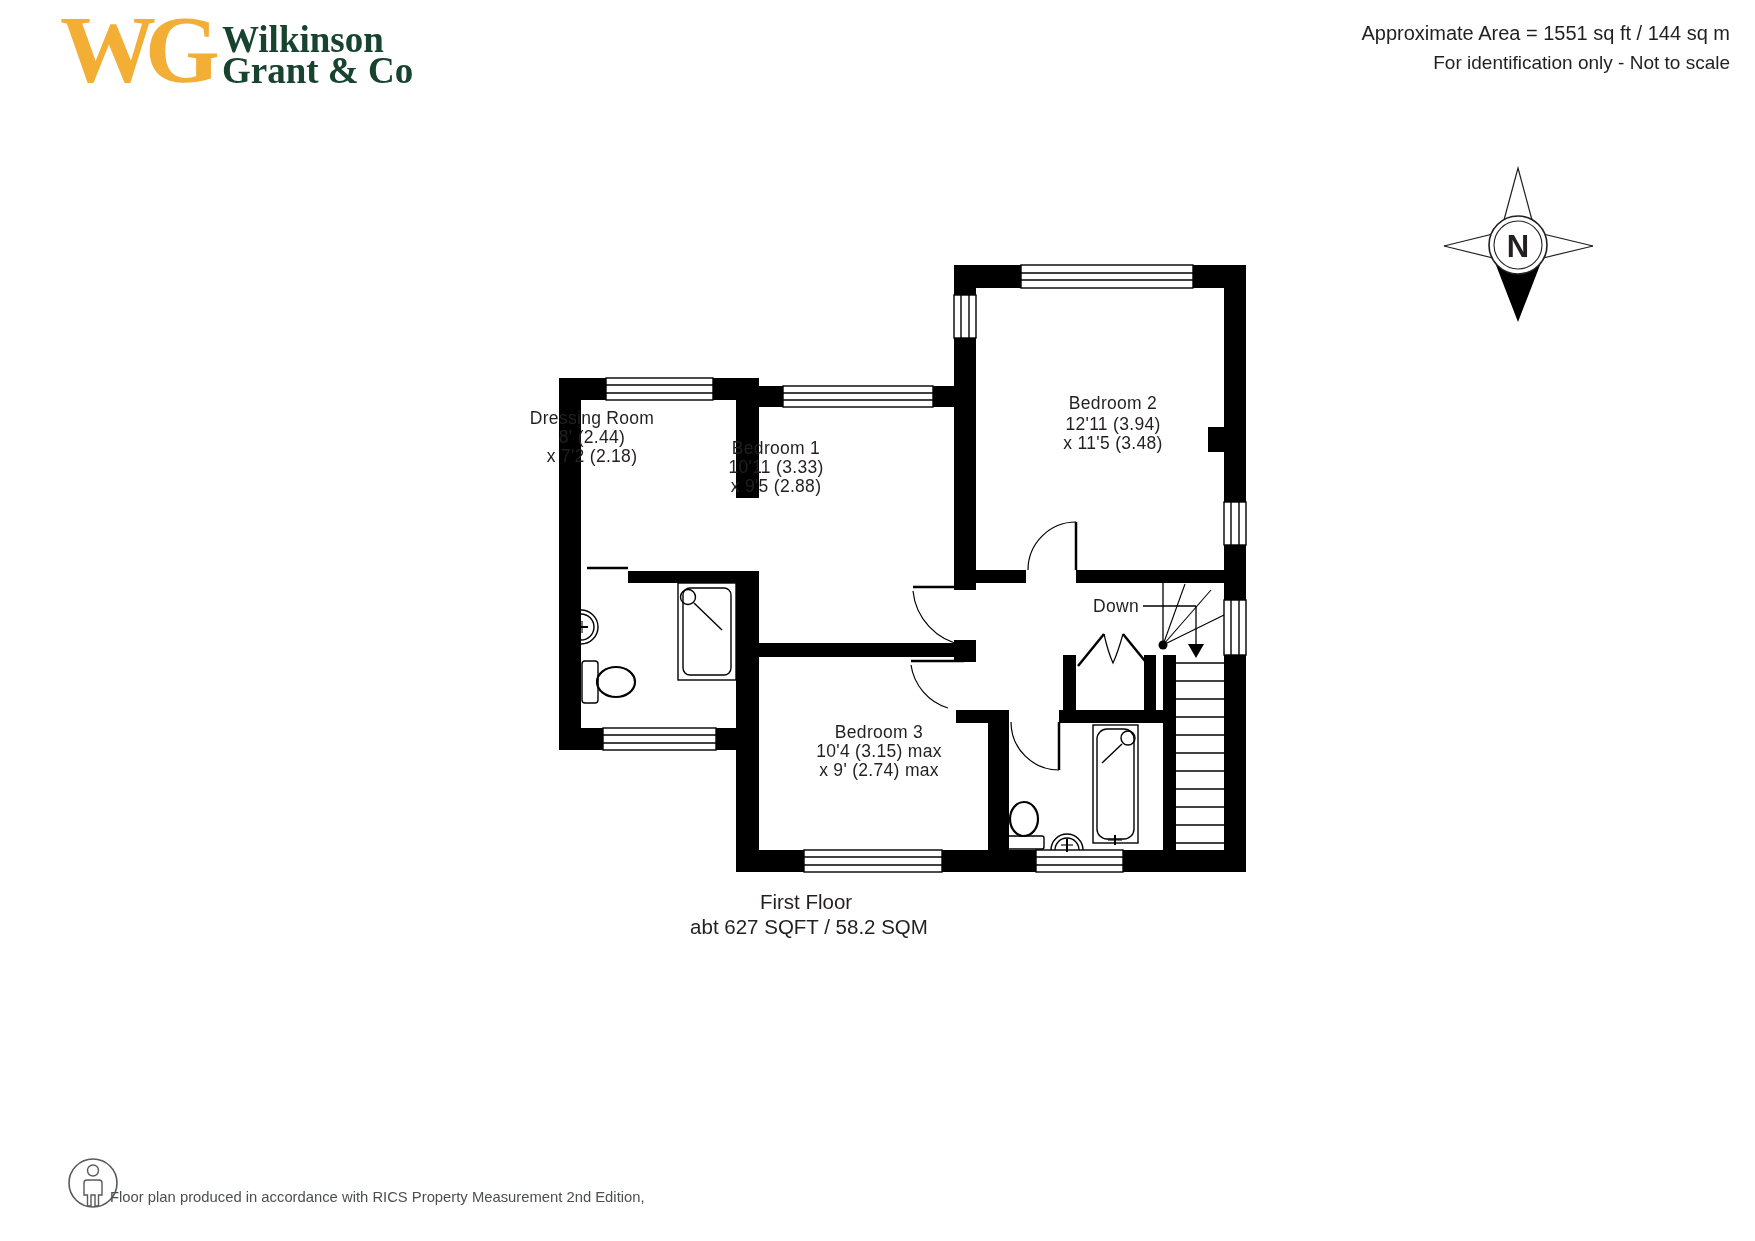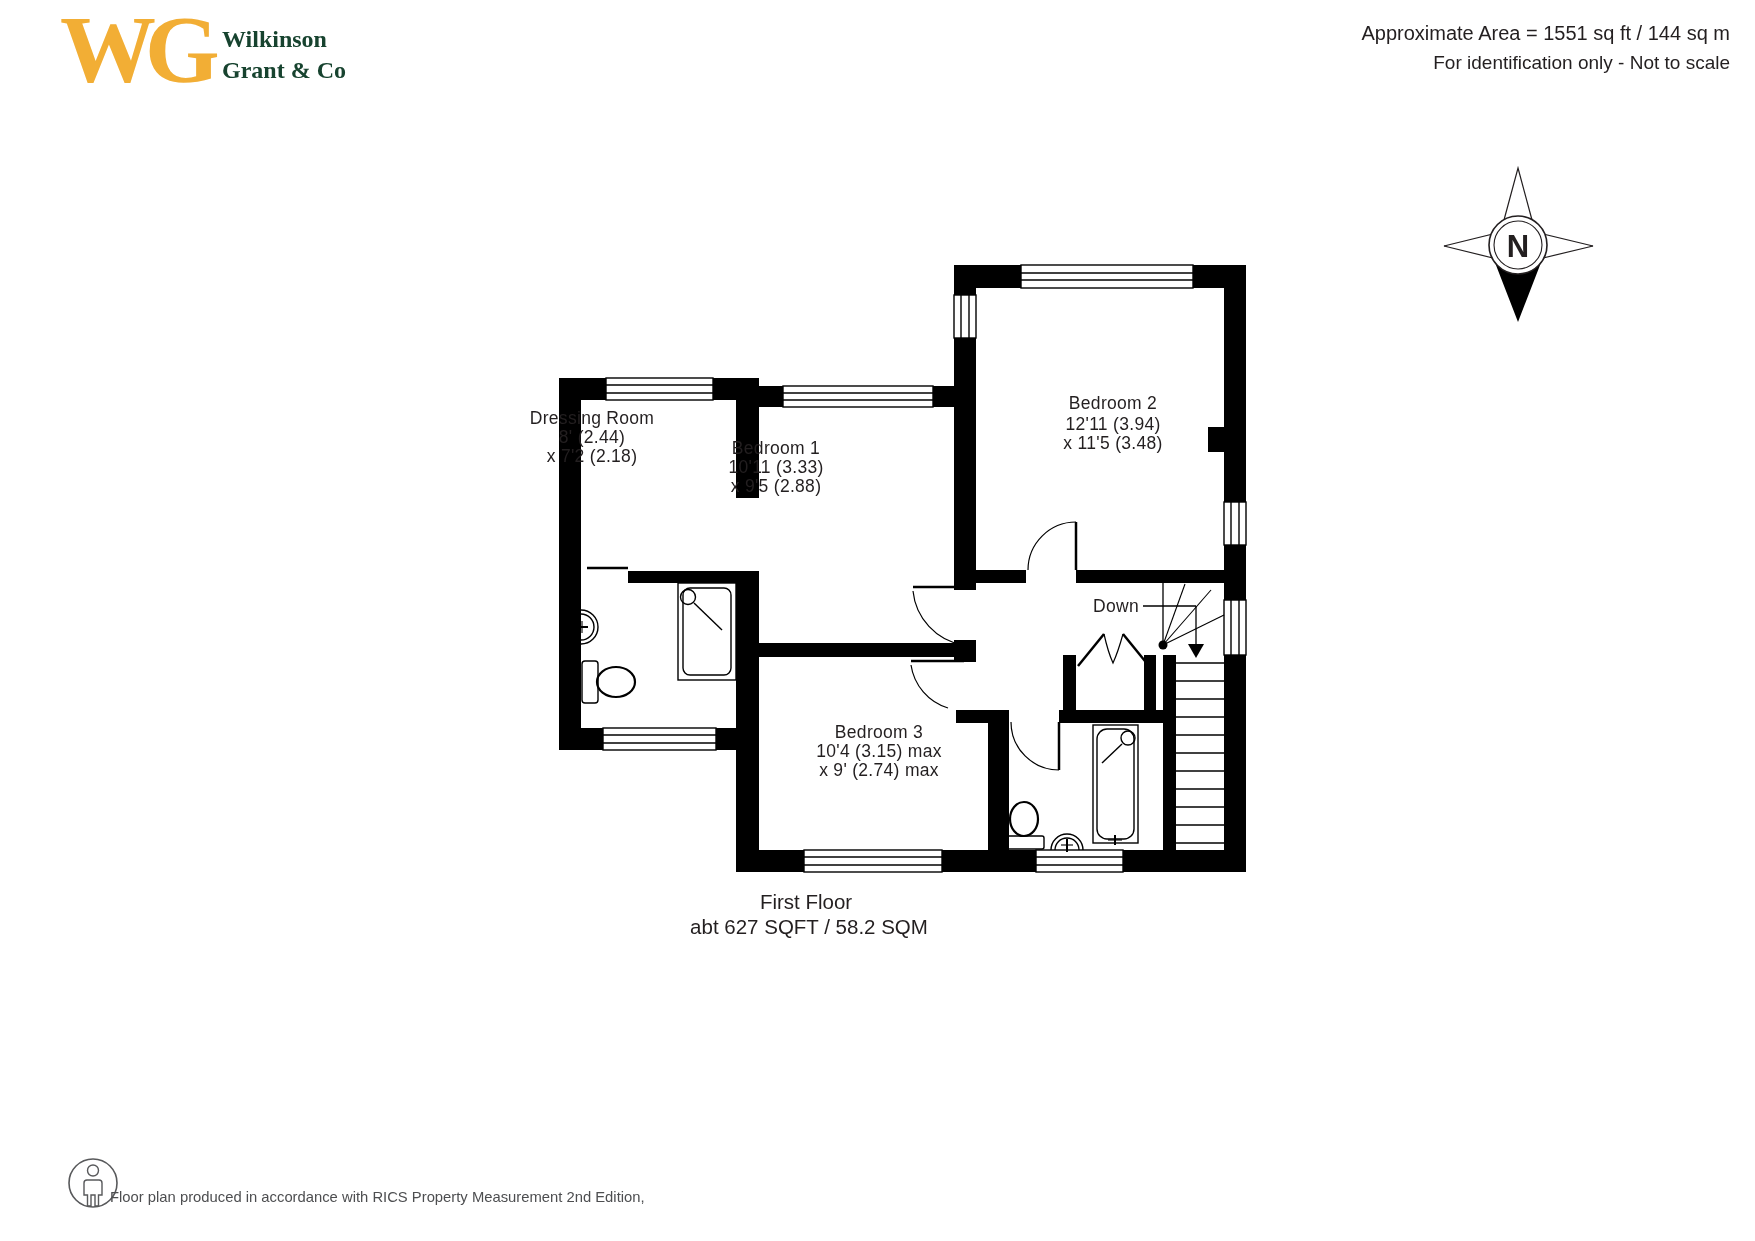--- a/index.html
+++ b/index.html
@@ -2,21 +2,21 @@
 <html><head>
 <meta charset="utf-8">
 <style>
   html,body{margin:0;padding:0;background:#fff;}
   .page{position:relative;width:1755px;height:1241px;background:#fff;overflow:hidden;
         font-family:"Liberation Sans",sans-serif;color:#231F20;margin-left:36px;}
   
   .logo-wg{position:absolute;left:24px;top:2px;font-family:"Liberation Serif",serif;
            font-weight:bold;font-size:96px;line-height:96px;color:#F2AE35;letter-spacing:-11px;}
   .logo-name{position:absolute;left:186px;top:24px;font-family:"Liberation Serif",serif;
-             font-weight:bold;color:#17432F;font-size:24px;line-height:31px;}
+             font-weight:bold;color:#17432F;font-size:37px;line-height:31px;}
   .area-note{position:absolute;right:61px;top:22px;text-align:right;color:#231F20;}
   .area-note .l1{font-size:20px;}
   .area-note .l2{font-size:19px;margin-top:7px;}
   
   .footer-text{position:absolute;left:74px;top:1151px;color:#4D4E50;
                font-size:14.8px;line-height:18.6px;white-space:pre-wrap;}
   .abs{position:absolute;}
   svg text{font-family:"Liberation Sans",sans-serif;fill:#231F20;}
 </style>
 </head>

